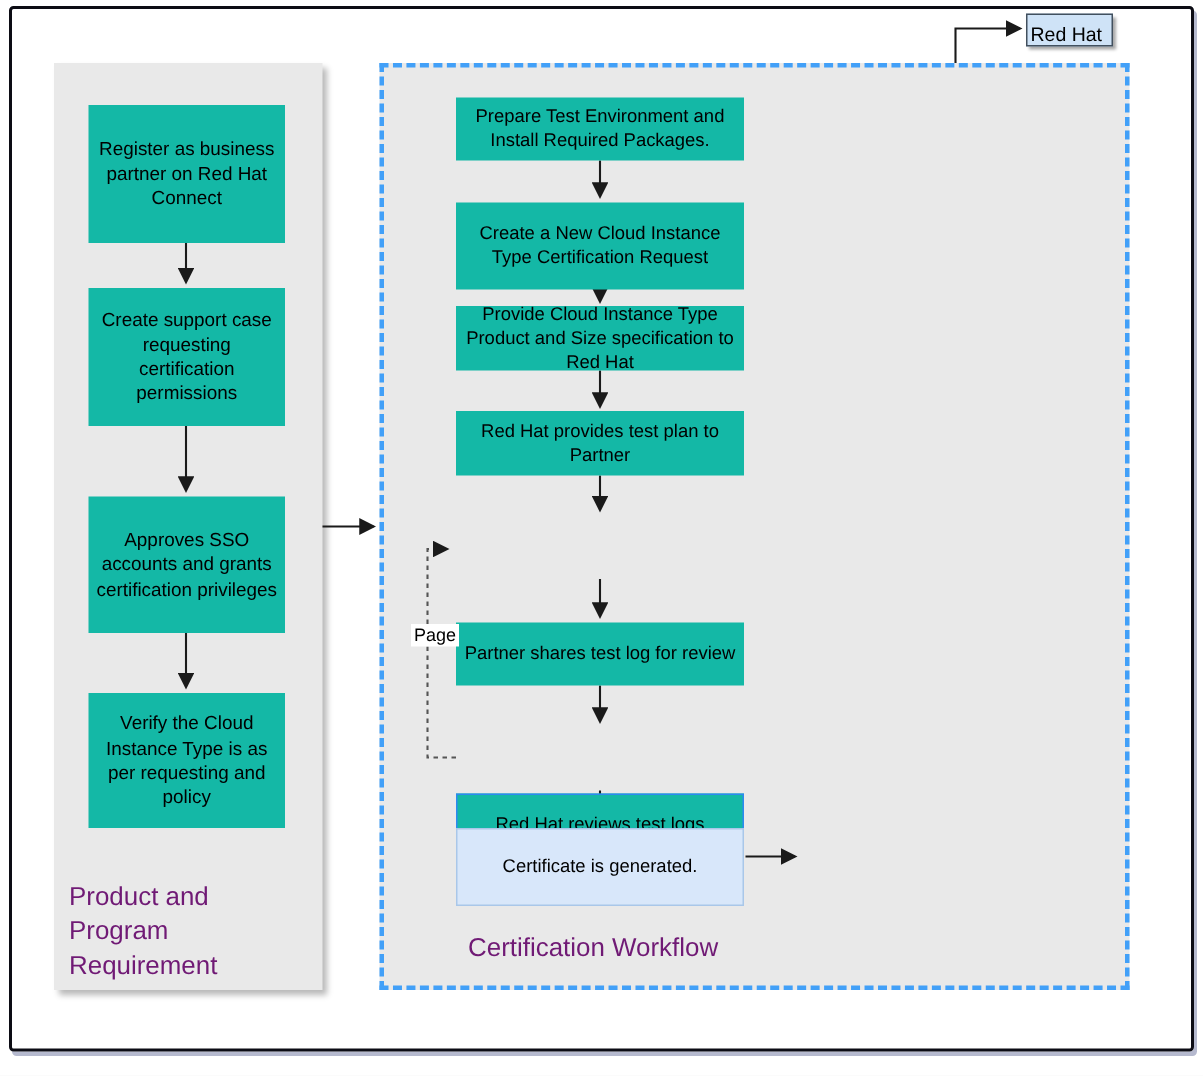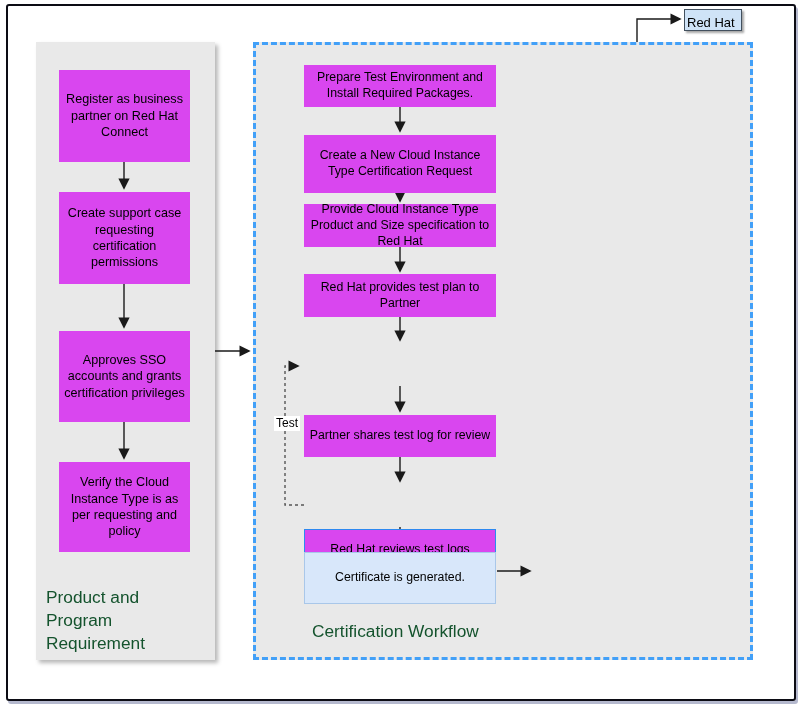--- a/index.html
+++ b/index.html
@@ -17,40 +17,40 @@
   .left-panel{
     left:36px;top:42px;width:179px;height:618px;
     box-shadow:3px 3px 4px rgba(0,0,0,0.28);
   }
   .dashed-panel{
     left:253px;top:42px;width:500px;height:618px;
     border:3px dashed #42a0f8;box-sizing:border-box;
   }
   .connectors{position:absolute;left:0;top:0;}
   .node{
-    position:absolute;background:#d946ef;display:flex;align-items:center;justify-content:center;
+    position:absolute;background:#14b8a6;display:flex;align-items:center;justify-content:center;
     text-align:center;font-size:12.3px;line-height:1.3;box-sizing:border-box;padding:3px 5px;
   }
   .lbox{left:59px;width:131px;font-size:12.6px;}
   .wbox{left:304px;width:192px;}
   .blue-outline{border:1.5px solid #2e89f0;}
   .cert{background:#d8e7fa;border:1px solid #a9c7e9;}
   .publish{
     left:534px;top:485px;width:192px;height:107px;
     border:1.5px solid #2e89f0;
     background:linear-gradient(180deg,#ececec 0%,#ffffff 78%);
   }
   .redhat{
     position:absolute;left:684px;top:9px;width:58px;height:22px;
     background:#cfe3f7;border:1.5px solid #42505e;box-sizing:border-box;
     box-shadow:2px 2px 2px rgba(0,0,0,0.35);
     display:flex;align-items:flex-end;font-size:13px;padding-left:2px;
   }
   .panel-title{
-    position:absolute;color:#14532d;font-size:17.3px;font-weight:400;
+    position:absolute;color:#701a75;font-size:17.3px;font-weight:400;
   }
   .left-title{left:46px;top:586px;width:134px;line-height:23px;}
   .wf-title{left:312px;top:621px;white-space:nowrap;}
   .fail-label{
     position:absolute;left:274px;top:416px;background:#ffffff;
     font-size:12px;padding:0 2px;line-height:15px;
   }
 </style>
 </head>
 <body>
@@ -95,21 +95,21 @@
 
   <div class="node wbox" style="top:65px;height:42px;">Prepare Test Environment and Install Required Packages.</div>
   <div class="node wbox" style="top:135px;height:58px;">Create a New Cloud Instance Type Certification Request</div>
   <div class="node wbox" style="top:204px;height:43px;">Provide Cloud Instance Type Product and Size specification to Red Hat</div>
   <div class="node wbox" style="top:274px;height:43px;">Red Hat provides test plan to Partner</div>
   <div class="node wbox" style="top:415px;height:42px;">Partner shares test log for review</div>
   <div class="node wbox blue-outline" style="top:485px;height:42px;margin-top:44px;">Red Hat reviews test logs</div>
   <div class="node wbox cert" style="top:552px;height:52px;">Certificate is generated.</div>
 
 
-  <div class="fail-label">Test</div>
+  <div class="fail-label">Page</div>
 
   <div class="redhat">
     <span>Red Hat</span>
   </div>
 
   <div class="panel-title left-title">Product and Program Requirement</div>
   <div class="panel-title wf-title">Certification Workflow</div>
 
 </div>
 

